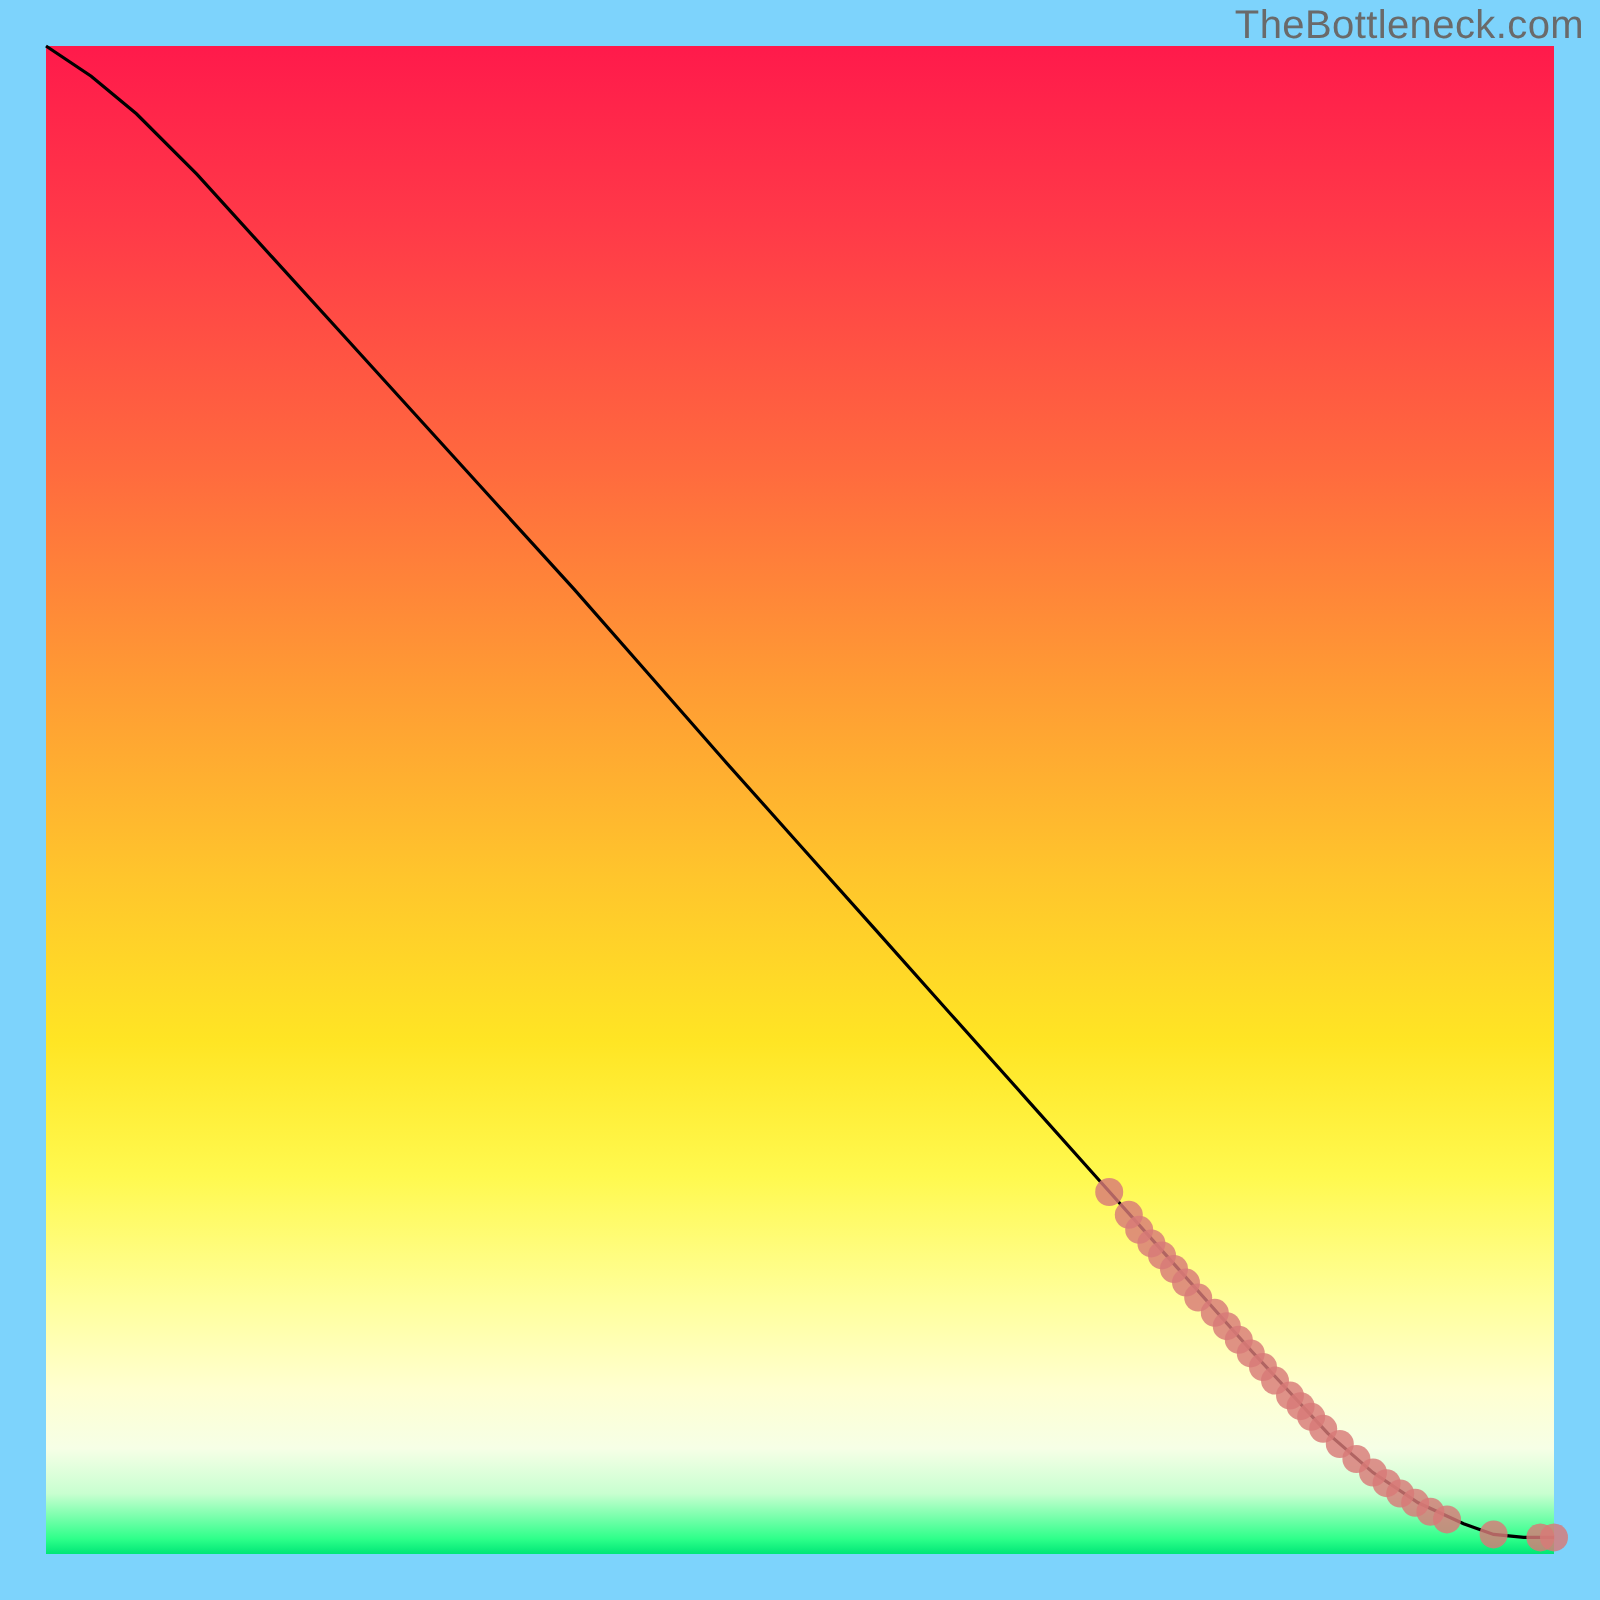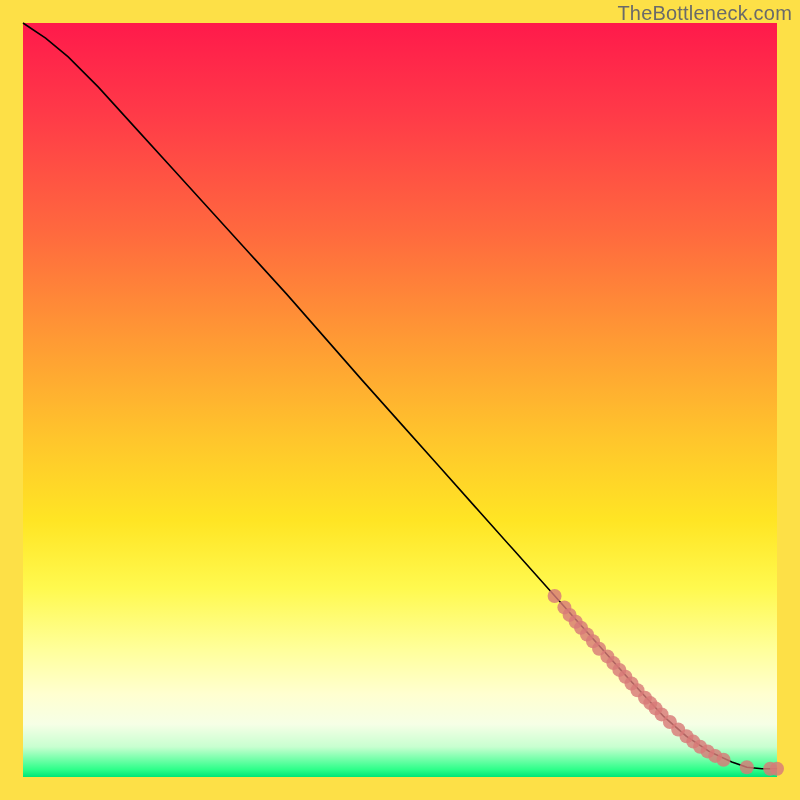--- a/index.html
+++ b/index.html
@@ -10,21 +10,21 @@
     background: #000;
     overflow: hidden;
     font-family: Arial, Helvetica, sans-serif;
   }
   .frame {
     position: absolute;
     left: 0;
     top: 0;
     width: 800px;
     height: 800px;
-    background: #fde047;
+    background: #7dd3fc;
   }
   .plot {
     position: absolute;
     left: 23px;
     top: 23px;
     width: 754px;
     height: 754px;
     
     background: linear-gradient(
       to bottom,

